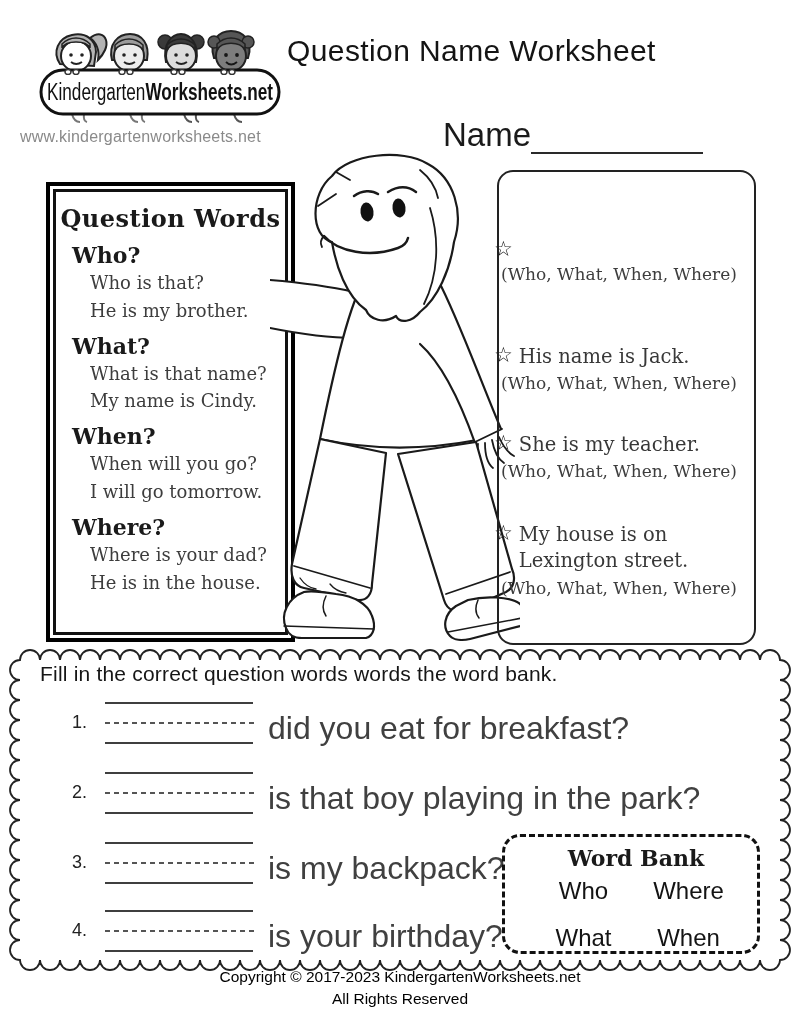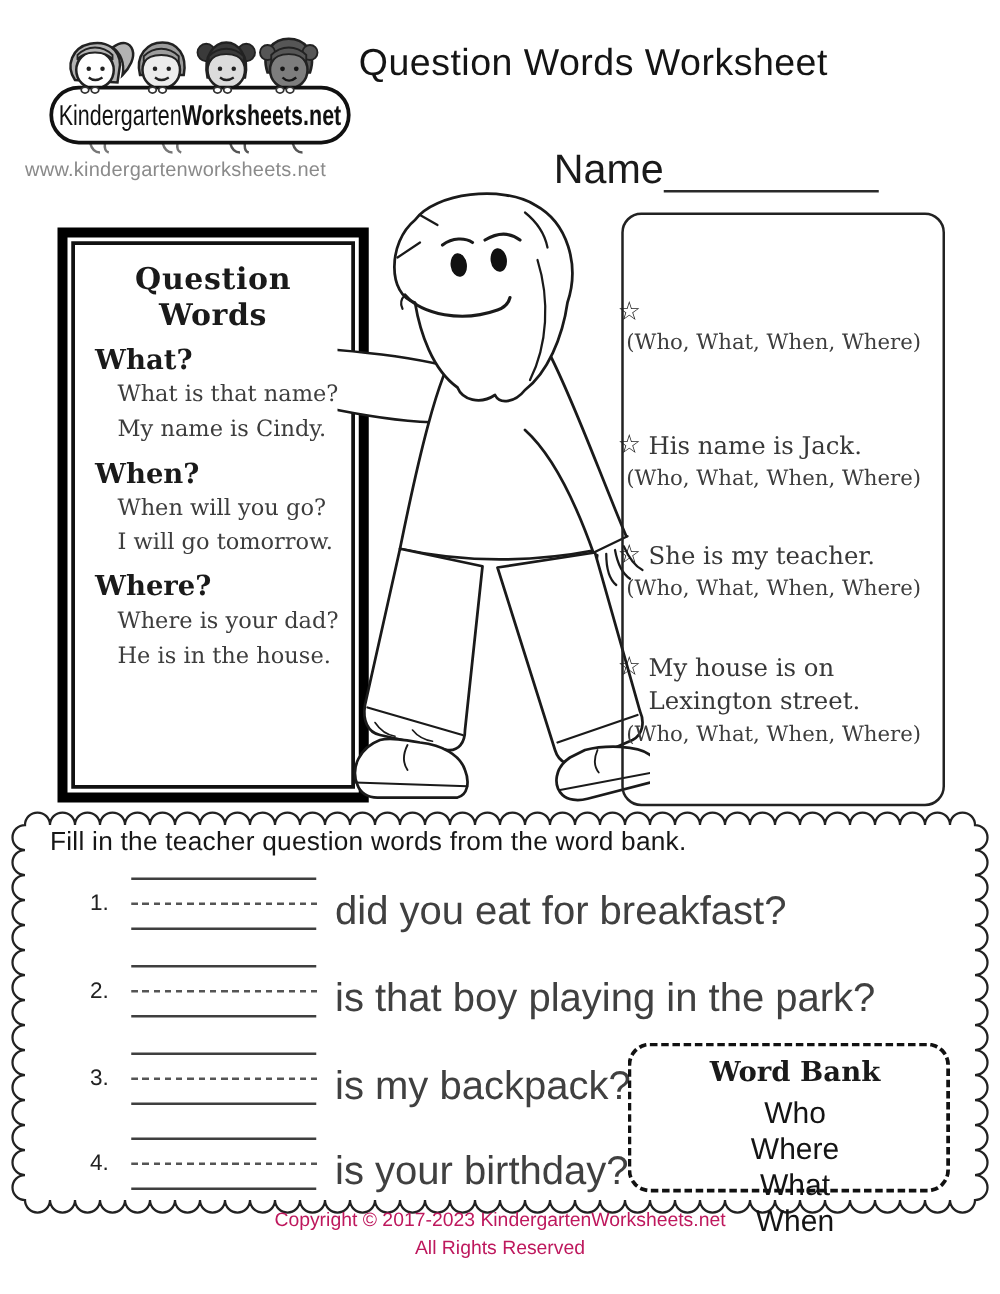--- a/index.html
+++ b/index.html
@@ -12,21 +12,21 @@
   #logo-url { left:20px; top:128px; width:280px; text-align:left;
               font-size:16px; color:#8a8a8a; letter-spacing:.2px; }
   #page-title { left:287px; top:34px; width:400px; font-size:30px;
                 letter-spacing:.4px; color:#141414; }
   #name-block { left:443px; top:116px; width:280px; font-size:33px; }
   #name-line { display:inline-block; width:172px; height:30px;
                border-bottom:2.5px solid #2a2a2a; vertical-align:bottom; }
 
   
   #qw-box { left:46px; top:182px; width:249px; height:460px;
-            border:8px solid #000000; padding:3px; }
+            border:4px solid #000000; padding:3px; }
   #qw-inner { width:100%; height:100%; border:3.5px solid #111;
               font-family:"DejaVu Serif", serif; overflow:hidden; }
   #qw-title { text-align:center; font-size:24px; font-weight:bold;
               margin:12px 4px 6px; letter-spacing:.5px; }
   .qw-entry h3 { font-size:22px; font-weight:bold; margin:9px 0 2px 16px; }
   .qw-entry p  { font-size:18px; color:#3d3d3d; margin:3px 0 0 34px; line-height:1.38; }
 
   
   #circle-box { left:497px; top:170px; width:259px; height:475px;
                 border:2.5px solid #222; border-radius:16px;
@@ -57,26 +57,26 @@
            background:repeating-linear-gradient(90deg,#555 0 5px,transparent 5px 9px); }
   .f-q { position:absolute; left:196px; top:13px; font-size:32px; color:#404040; }
   #fill-item-0 { top:697px; } #fill-item-1 { top:767px; }
   #fill-item-2 { top:837px; } #fill-item-3 { top:905px; }
 
   
   #word-bank { left:502px; top:834px; width:258px; height:120px;
                border:3px dashed #111; border-radius:18px; text-align:center;padding-left:10px; }
   #wb-title { font-family:"DejaVu Serif", serif; font-size:22px; font-weight:bold;
               margin-top:8px; }
-  #wb-words { display:grid; grid-template-columns:1fr; width:210px;
-              margin:6px auto 0; font-size:24px; row-gap:1px; color:#141414; }
+  #wb-words { display:grid; grid-template-columns:1fr 1fr; width:210px;
+              margin:6px auto 0; font-size:24px; row-gap:19px; color:#141414; }
 
   
   #footer { left:0; top:966px; width:800px; text-align:center;
-            color:#be185d; font-size:15.5px; line-height:1.45; }
+            color:#000000; font-size:15.5px; line-height:1.45; }
 </style>
 </head>
 <body>
 
 <svg id="logo" class="abs" viewBox="0 0 245 100">
   <g>
 
     <path d="M22,38 C14,26 20,12 34,9 C48,6 58,14 58,26 L56,40 Z" fill="#b3b3b3" stroke="#222" stroke-width="2"></path>
     <path d="M52,12 C60,6 66,8 68,14 C70,20 66,28 60,34 C62,24 58,16 52,12 Z" fill="#b3b3b3" stroke="#222" stroke-width="2"></path>
     <circle cx="38" cy="30" r="15" fill="#fff" stroke="#222" stroke-width="2"></circle>
@@ -123,29 +123,34 @@
       <ellipse cx="92" cy="46" rx="3" ry="2.4"></ellipse>
     <ellipse cx="136" cy="46" rx="3" ry="2.4"></ellipse>
       <ellipse cx="144" cy="46" rx="3" ry="2.4"></ellipse>
     <ellipse cx="186" cy="46" rx="3" ry="2.4"></ellipse>
       <ellipse cx="194" cy="46" rx="3" ry="2.4"></ellipse>
   </g>
   <text x="122" y="74" text-anchor="middle" font-size="23" fill="#111" textLength="226" lengthAdjust="spacingAndGlyphs"><tspan>Kindergarten</tspan><tspan font-weight="bold">Worksheets.net</tspan></text>
 </svg>
 <div id="logo-url" class="abs">www.kindergartenworksheets.net</div>
 
-<div id="page-title" class="abs">Question Words Worksheet</div>
+<div id="page-title" class="abs">Question Name Worksheet</div>
 
 <div id="name-block" class="abs">
   <span>Name</span><span id="name-line"></span>
 </div>
 
 <div id="qw-box" class="abs">
   <div id="qw-inner">
     <div id="qw-title">Question Words</div>
+    <div class="qw-entry">
+      <h3>Who?</h3>
+      <p>Who is that?</p>
+      <p>He is my brother.</p>
+    </div>
     <div class="qw-entry">
       <h3>What?</h3>
       <p>What is that name?</p>
       <p>My name is Cindy.</p>
     </div>
     <div class="qw-entry">
       <h3>When?</h3>
       <p>When will you go?</p>
       <p>I will go tomorrow.</p>
     </div>
@@ -237,21 +242,21 @@
         <span class="c-text">My house is on Lexington street.</span>
       </div>
     <div class="c-opts">(Who, What, When, Where)</div>
   </div>
 </div>
 
 <svg id="scallop-svg" class="abs">
   <path id="scallop" fill="none" stroke="#222" stroke-width="1.8" d="M20,660 a10,10 0 0 1 20,0 a10,10 0 0 1 20,0 a10,10 0 0 1 20,0 a10,10 0 0 1 20,0 a10,10 0 0 1 20,0 a10,10 0 0 1 20,0 a10,10 0 0 1 20,0 a10,10 0 0 1 20,0 a10,10 0 0 1 20,0 a10,10 0 0 1 20,0 a10,10 0 0 1 20,0 a10,10 0 0 1 20,0 a10,10 0 0 1 20,0 a10,10 0 0 1 20,0 a10,10 0 0 1 20,0 a10,10 0 0 1 20,0 a10,10 0 0 1 20,0 a10,10 0 0 1 20,0 a10,10 0 0 1 20,0 a10,10 0 0 1 20,0 a10,10 0 0 1 20,0 a10,10 0 0 1 20,0 a10,10 0 0 1 20,0 a10,10 0 0 1 20,0 a10,10 0 0 1 20,0 a10,10 0 0 1 20,0 a10,10 0 0 1 20,0 a10,10 0 0 1 20,0 a10,10 0 0 1 20,0 a10,10 0 0 1 20,0 a10,10 0 0 1 20,0 a10,10 0 0 1 20,0 a10,10 0 0 1 20,0 a10,10 0 0 1 20,0 a10,10 0 0 1 20,0 a10,10 0 0 1 20,0 a10,10 0 0 1 20,0 a10,10 0 0 1 20,0 a10,10 0 0 1 0,20 a10,10 0 0 1 0,20 a10,10 0 0 1 0,20 a10,10 0 0 1 0,20 a10,10 0 0 1 0,20 a10,10 0 0 1 0,20 a10,10 0 0 1 0,20 a10,10 0 0 1 0,20 a10,10 0 0 1 0,20 a10,10 0 0 1 0,20 a10,10 0 0 1 0,20 a10,10 0 0 1 0,20 a10,10 0 0 1 0,20 a10,10 0 0 1 0,20 a10,10 0 0 1 0,20 a10,10 0 0 1 -20,0 a10,10 0 0 1 -20,0 a10,10 0 0 1 -20,0 a10,10 0 0 1 -20,0 a10,10 0 0 1 -20,0 a10,10 0 0 1 -20,0 a10,10 0 0 1 -20,0 a10,10 0 0 1 -20,0 a10,10 0 0 1 -20,0 a10,10 0 0 1 -20,0 a10,10 0 0 1 -20,0 a10,10 0 0 1 -20,0 a10,10 0 0 1 -20,0 a10,10 0 0 1 -20,0 a10,10 0 0 1 -20,0 a10,10 0 0 1 -20,0 a10,10 0 0 1 -20,0 a10,10 0 0 1 -20,0 a10,10 0 0 1 -20,0 a10,10 0 0 1 -20,0 a10,10 0 0 1 -20,0 a10,10 0 0 1 -20,0 a10,10 0 0 1 -20,0 a10,10 0 0 1 -20,0 a10,10 0 0 1 -20,0 a10,10 0 0 1 -20,0 a10,10 0 0 1 -20,0 a10,10 0 0 1 -20,0 a10,10 0 0 1 -20,0 a10,10 0 0 1 -20,0 a10,10 0 0 1 -20,0 a10,10 0 0 1 -20,0 a10,10 0 0 1 -20,0 a10,10 0 0 1 -20,0 a10,10 0 0 1 -20,0 a10,10 0 0 1 -20,0 a10,10 0 0 1 -20,0 a10,10 0 0 1 -20,0 a10,10 0 0 1 0,-20 a10,10 0 0 1 0,-20 a10,10 0 0 1 0,-20 a10,10 0 0 1 0,-20 a10,10 0 0 1 0,-20 a10,10 0 0 1 0,-20 a10,10 0 0 1 0,-20 a10,10 0 0 1 0,-20 a10,10 0 0 1 0,-20 a10,10 0 0 1 0,-20 a10,10 0 0 1 0,-20 a10,10 0 0 1 0,-20 a10,10 0 0 1 0,-20 a10,10 0 0 1 0,-20 a10,10 0 0 1 0,-20 Z"></path>
 </svg>
 
-<div id="fill-instr" class="abs">Fill in the teacher question words from the word bank.</div>
+<div id="fill-instr" class="abs">Fill in the correct question words words the word bank.</div>
 
 <div class="fill-item abs" id="fill-item-0">
   <span class="f-num">1.</span>
   <div class="guides">
       <div class="g-top"></div>
       <div class="g-mid"></div>
       <div class="g-bot"></div>
     </div>
   <span class="f-q">did you eat for breakfast?</span>
 </div>

